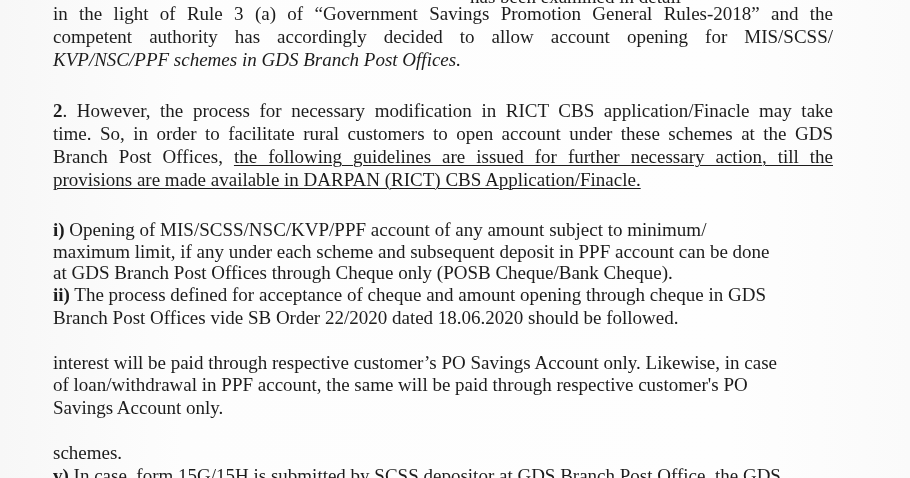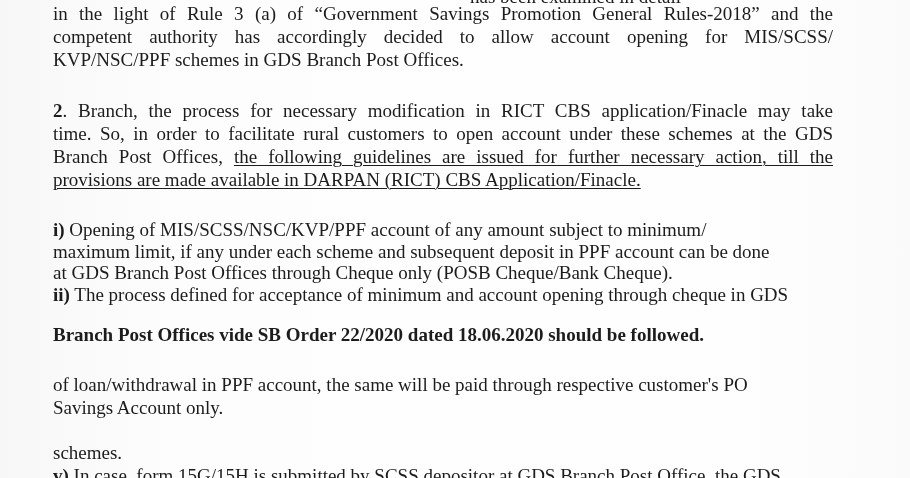--- a/index.html
+++ b/index.html
@@ -40,45 +40,46 @@
     .cut-top { top: -14px; }
   </style>
 </head>
 <body>
 
 <div class="page">
 
   <div class="line cut-top" style="left:470px;">has been examined in detail</div>
   <div class="line justify" style="top:3px;">in the light of Rule 3 (a) of “Government Savings Promotion General Rules-2018” and the</div>
   <div class="line justify" style="top:26px;">competent authority has accordingly decided to allow account opening for MIS/SCSS/</div>
-  <div class="line" style="top:49px;">KVP/NSC/PPF schemes in GDS Branch Post Offices.</div>
+  <div class="line" style="top:49px;font-style:italic;">KVP/NSC/PPF schemes in GDS Branch Post Offices.</div>
 
   <div class="line justify" style="top:100px;">
-    <span class="b">2</span><span>. Branch, the process for necessary modification in RICT CBS application/Finacle may take</span>
+    <span class="b">2</span><span>. However, the process for necessary modification in RICT CBS application/Finacle may take</span>
   </div>
   <div class="line justify" style="top:123px;">time. So, in order to facilitate rural customers to open account under these schemes at the GDS</div>
   <div class="line justify" style="top:146px;">
     <span>Branch Post Offices, </span>
     <span class="u">the following guidelines are issued for further necessary action, till the</span>
   </div>
   <div class="line" style="top:169px;">
     <span class="u">provisions are made available in DARPAN (RICT) CBS Application/Finacle.</span>
   </div>
 
   <div class="line" style="top:241px;">maximum limit, if any under each scheme and subsequent deposit in PPF account can be done</div>
   <div class="line" style="top:219px;">
     <span class="b">i)</span><span> Opening of MIS/SCSS/NSC/KVP/PPF account of any amount subject to minimum/</span>
   </div>
   <div class="line" style="top:262px;">at GDS Branch Post Offices through Cheque only (POSB Cheque/Bank Cheque).</div>
 
   <div class="line" style="top:284px;">
-    <span class="b">ii)</span><span> The process defined for acceptance of minimum and account opening through cheque in GDS</span>
+    <span class="b">ii)</span><span> The process defined for acceptance of cheque and amount opening through cheque in GDS</span>
   </div>
-  <div class="line" style="top:324px;font-weight:bold;">Branch Post Offices vide SB Order 22/2020 dated 18.06.2020 should be followed.</div>
+  <div class="line" style="top:307px;">Branch Post Offices vide SB Order 22/2020 dated 18.06.2020 should be followed.</div>
 
+  <div class="line" style="top:352px;">interest will be paid through respective customer’s PO Savings Account only. Likewise, in case</div>
   <div class="line" style="top:374px;text-align:right;">of loan/withdrawal in PPF account, the same will be paid through respective customer's PO</div>
   <div class="line" style="top:397px;">Savings Account only.</div>
 
   <div class="line" style="top:442px;">schemes.</div>
 
   <div class="line" style="top:465px;">
     <span class="b">v)</span><span> In case, form 15G/15H is submitted by SCSS depositor at GDS Branch Post Office, the GDS</span>
   </div>
 
 </div>

